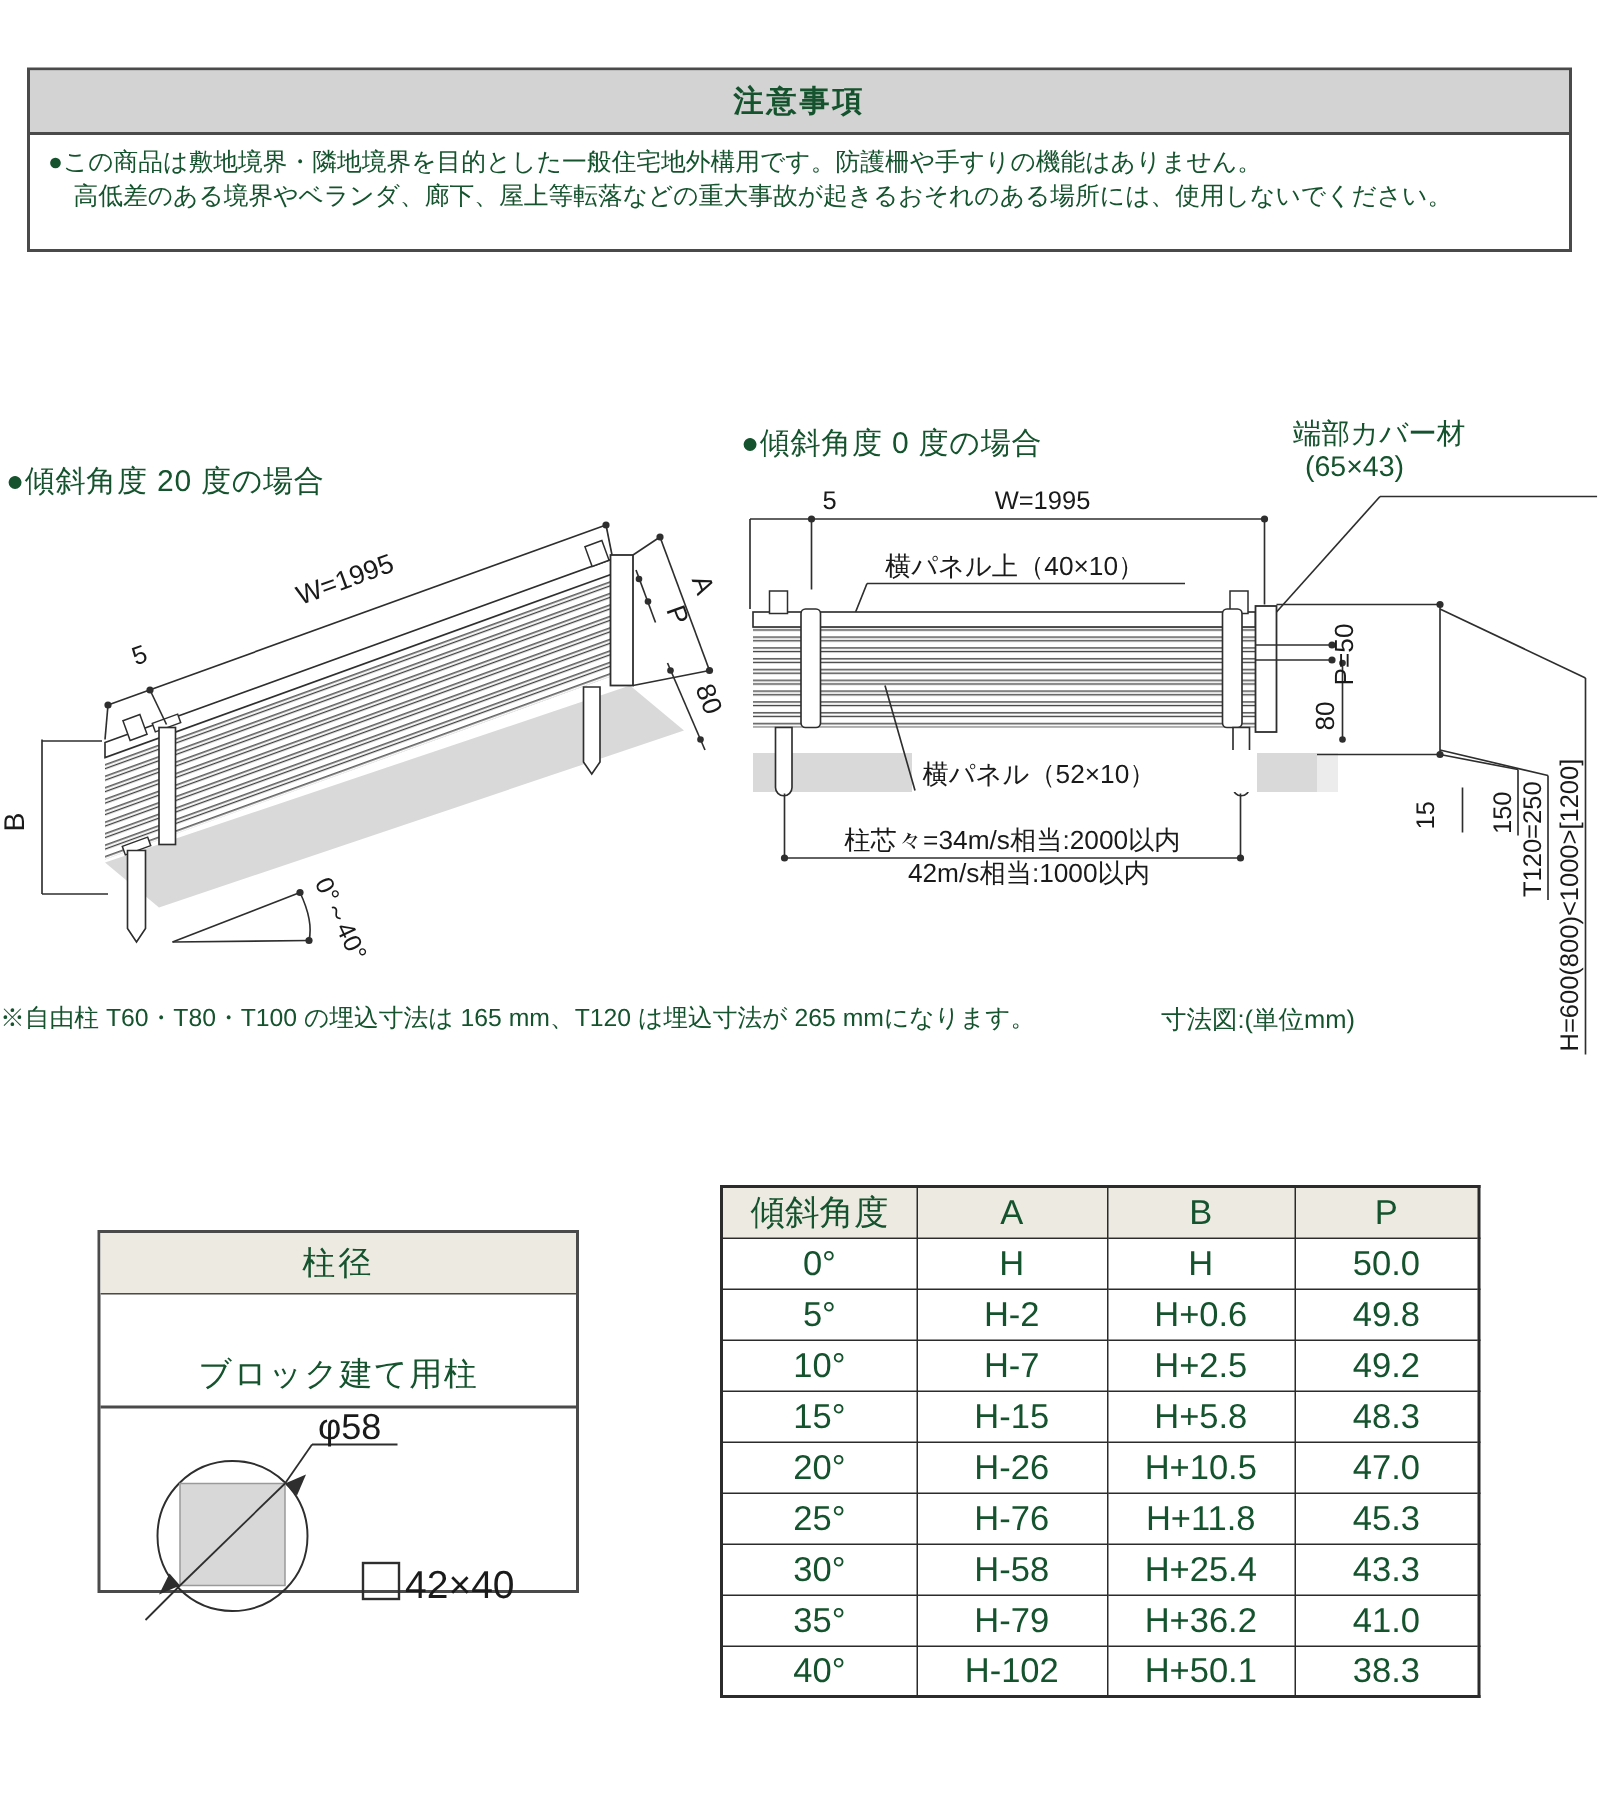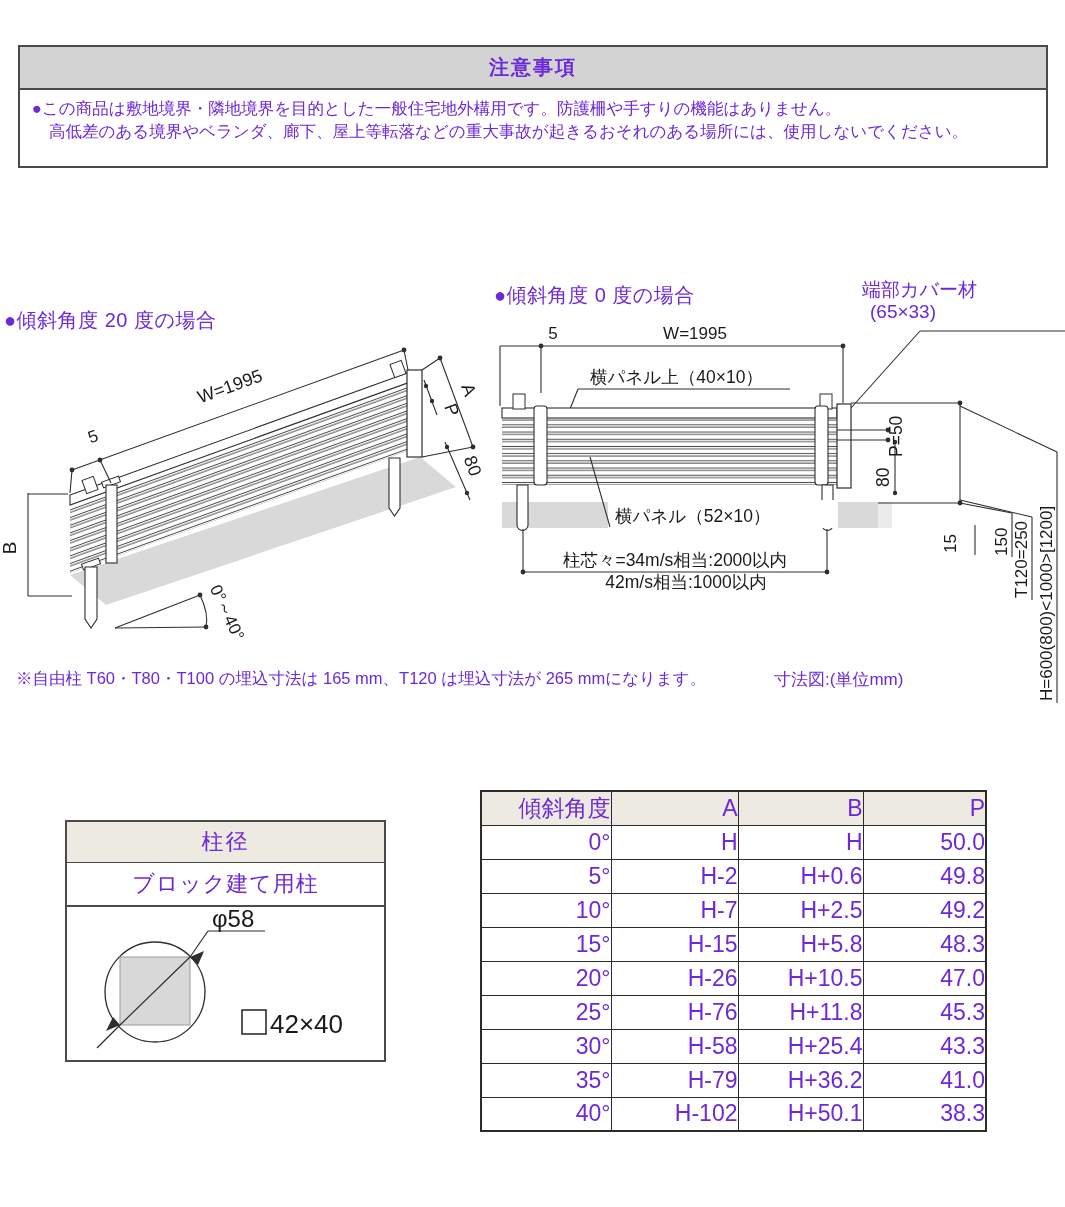--- a/index.html
+++ b/index.html
@@ -1,38 +1,38 @@
 <!DOCTYPE html>
 <html><head>
 <meta charset="utf-8">
 <style>
   html,body{margin:0;padding:0;background:#ffffff;}
   .page{position:relative;width:1065px;height:1207px;background:#fff;
-        font-family:"Liberation Sans",sans-serif;color:#6d28d9;overflow:hidden;}
+        font-family:"Liberation Sans",sans-serif;color:#14532d;overflow:hidden;}
   .abs{position:absolute;}
   
   .notice{left:18px;top:45px;width:1030px;height:123px;border:2px solid #4a4a4a;box-sizing:border-box;background:#fff;}
   .notice-head{height:41px;background:#d3d3d3;border-bottom:2px solid #4a4a4a;display:flex;align-items:center;justify-content:center;
                font-size:20px;font-weight:bold;letter-spacing:2px;}
   .notice-body{padding:7px 12px 0 12px;font-size:16.5px;line-height:23px;}
   .notice-body .indent{padding-left:17px;}
   
   .sec-title{font-size:20px;letter-spacing:0.5px;white-space:nowrap;}
   .endcover-label{font-size:19px;line-height:22px;white-space:nowrap;}
   .endcover-label .sz{padding-left:8px;}
   
   .footnote{font-size:16.5px;white-space:nowrap;}
   .unitnote{font-size:17px;white-space:nowrap;}
   
   .postbox{left:65px;top:820px;width:321px;height:242px;border:2px solid #4a4a4a;box-sizing:border-box;background:#fff;}
   .postbox .h1{height:40px;background:#edeae1;border-bottom:1px solid #4a4a4a;display:flex;align-items:center;justify-content:center;font-size:22px;letter-spacing:2px;}
-  .postbox .h2{height:42px;border-bottom:2px solid #4a4a4a;display:flex;align-items:center;justify-content:center;font-size:22px;letter-spacing:1px;}
+  .postbox .h2{height:42px;border-bottom:2px solid #4a4a4a;display:flex;align-items:center;justify-content:center;font-size:22px;letter-spacing:1px;margin-top:32px;}
   
   table.angle{position:absolute;left:480px;top:790px;width:505px;border-collapse:collapse;table-layout:fixed;}
-  table.angle th,table.angle td{border:1.5px solid #2b2b2b;height:34px;padding:0;text-align:right;vertical-align:middle;
+  table.angle th,table.angle td{border:1.5px solid #2b2b2b;height:34px;padding:0;text-align:center;vertical-align:middle;
         font-weight:normal;box-sizing:border-box;}
   table.angle th{background:#edeae1;font-size:23px;}
   table.angle td{font-size:23px;background:#fff;}
   table.angle{border:2px solid #2b2b2b;}
   svg text{font-family:"Liberation Sans",sans-serif;fill:#1a1a1a;}
 </style>
 </head>
 <body>
 
 <div class="page">
@@ -42,21 +42,21 @@
     <div class="notice-body">
       <div>●この商品は敷地境界・隣地境界を目的とした一般住宅地外構用です。防護柵や手すりの機能はありません。</div>
       <div class="indent">高低差のある境界やベランダ、廊下、屋上等転落などの重大事故が起きるおそれのある場所には、使用しないでください。</div>
     </div>
   </div>
 
   <div class="abs sec-title" style="left:4px;top:282px;margin-top:25px;">●傾斜角度 20 度の場合</div>
   <div class="abs sec-title" style="left:494px;top:282px;">●傾斜角度 0 度の場合</div>
   <div class="abs endcover-label" style="left:862px;top:279px;">
     <div>端部カバー材</div>
-    <div class="sz">(65×33)</div>
+    <div class="sz">(65×43)</div>
   </div>
 
   <svg class="abs" style="left:0;top:330px;" width="490" height="345" viewBox="0 0 490 345">
     <defs>
       <pattern id="slatsR" patternUnits="userSpaceOnUse" width="24" height="7.2" patternTransform="rotate(-19.9)">
         <rect x="-2" y="1" width="28" height="4.8" fill="#ffffff" stroke="#3d3d3d" stroke-width="0.9"></rect>
       </pattern>
     </defs>
 
     <path d="M70,245 L420,127 L456,157 L106,275 Z" fill="#d9d9d9"></path>
@@ -202,21 +202,21 @@
       <line x1="33" y1="254" x2="33" y2="297"></line>
       <line x1="337" y1="254" x2="337" y2="297"></line>
       <line x1="33" y1="297" x2="337" y2="297"></line>
     </g>
     <circle cx="33" cy="297" r="2.4" fill="#2e2e2e"></circle>
     <circle cx="337" cy="297" r="2.4" fill="#2e2e2e"></circle>
     <text x="185" y="291" font-size="17.5" text-anchor="middle">柱芯々=34m/s相当:2000以内</text>
     <text x="196" y="313" font-size="17.5" text-anchor="middle">42m/s相当:1000以内</text>
   </svg>
 
-  <div class="abs footnote" style="left:16px;top:668px;">※自由柱 T60・T80・T100 の埋込寸法は 165 mm、T120 は埋込寸法が 265 mmになります。</div>
+  <div class="abs footnote" style="left:0;top:668px;">※自由柱 T60・T80・T100 の埋込寸法は 165 mm、T120 は埋込寸法が 265 mmになります。</div>
   <div class="abs unitnote" style="left:774px;top:668px;">寸法図:(単位mm)</div>
 
   <div class="abs postbox">
     <div class="h1">柱径</div>
     <div class="h2">ブロック建て用柱</div>
     <svg width="351" height="155" viewBox="0 0 351 155">
       <circle cx="88" cy="85" r="50" fill="none" stroke="#2e2e2e" stroke-width="1.3"></circle>
       <rect x="53" y="50" width="70" height="68" fill="#d8d8d8" stroke="#9a9a9a" stroke-width="1"></rect>
       <g stroke="#2e2e2e" stroke-width="1.2">
         <line x1="53" y1="118" x2="123" y2="50"></line>

